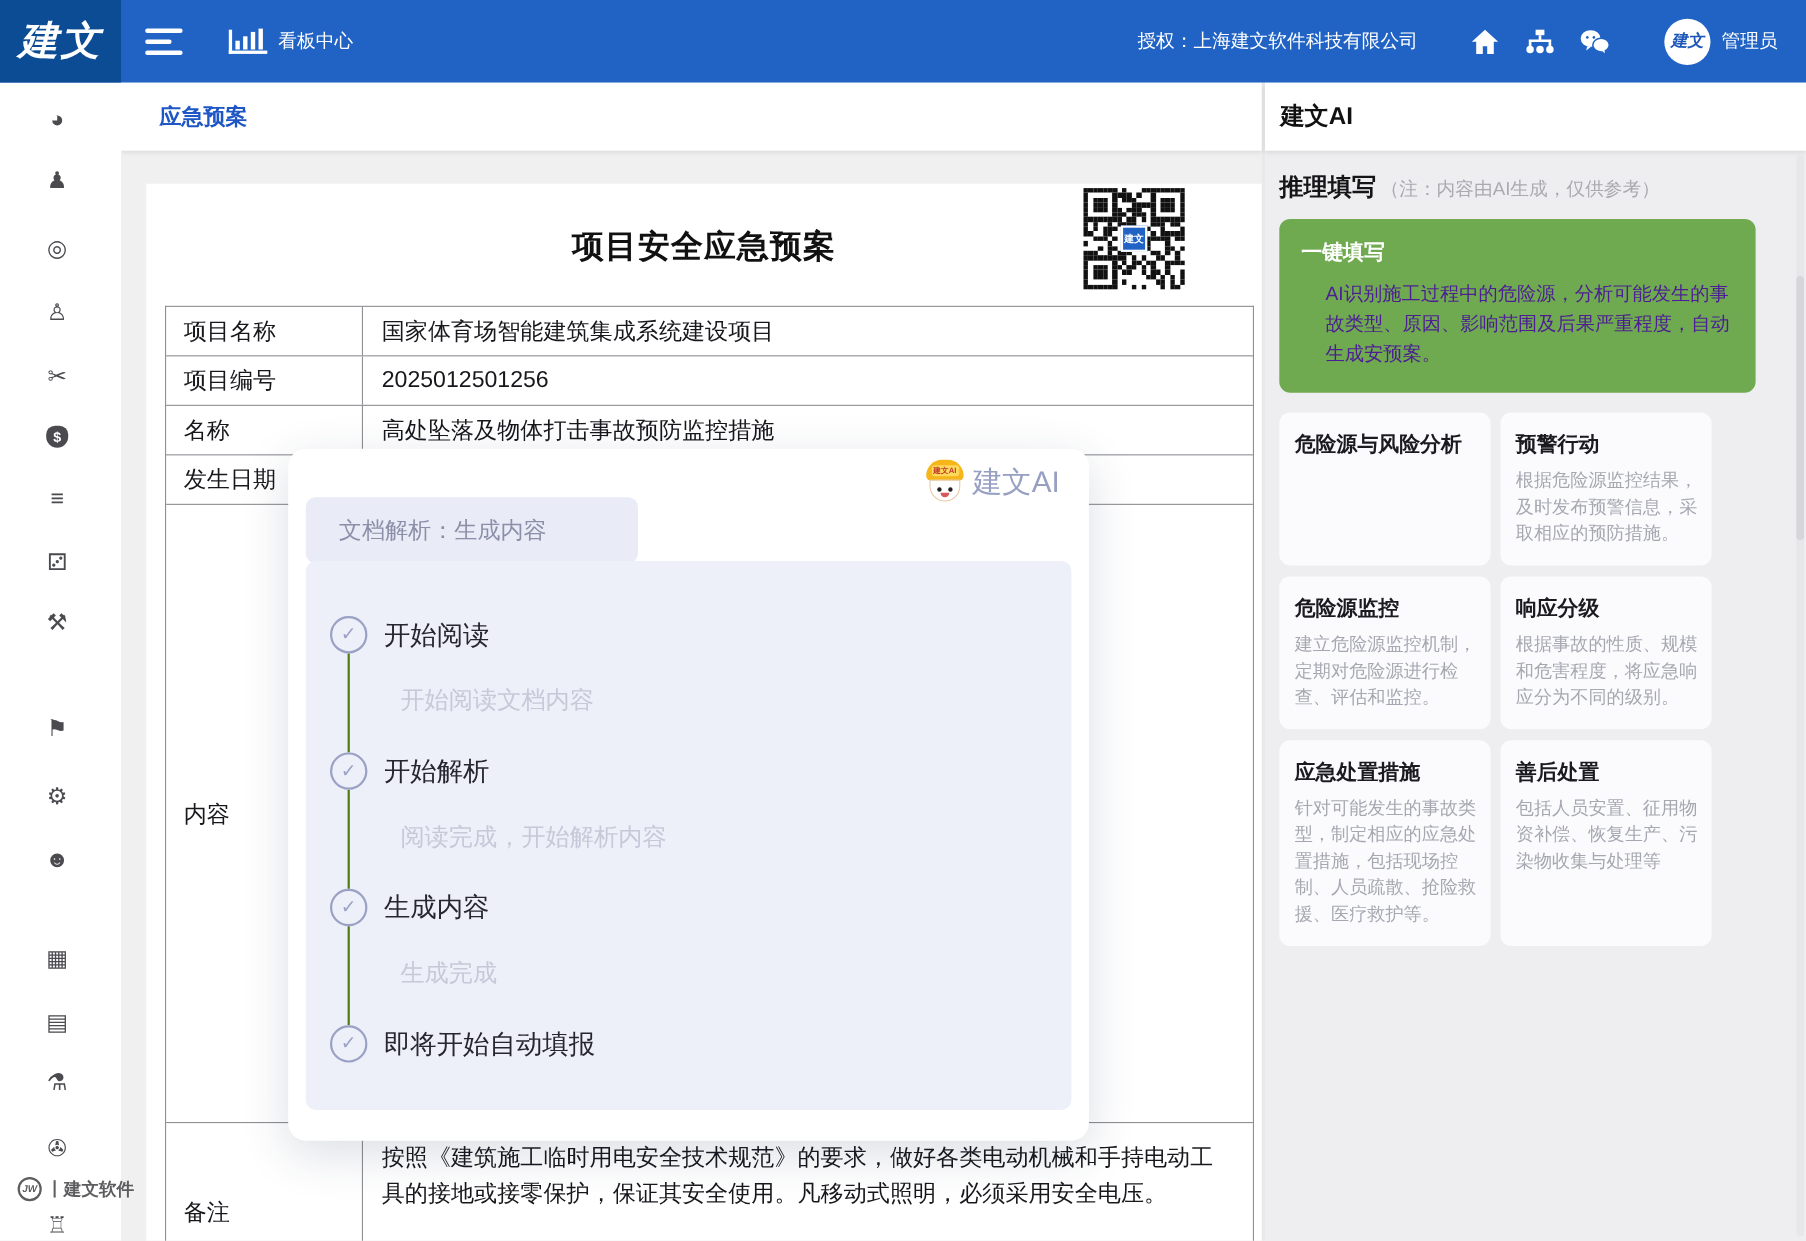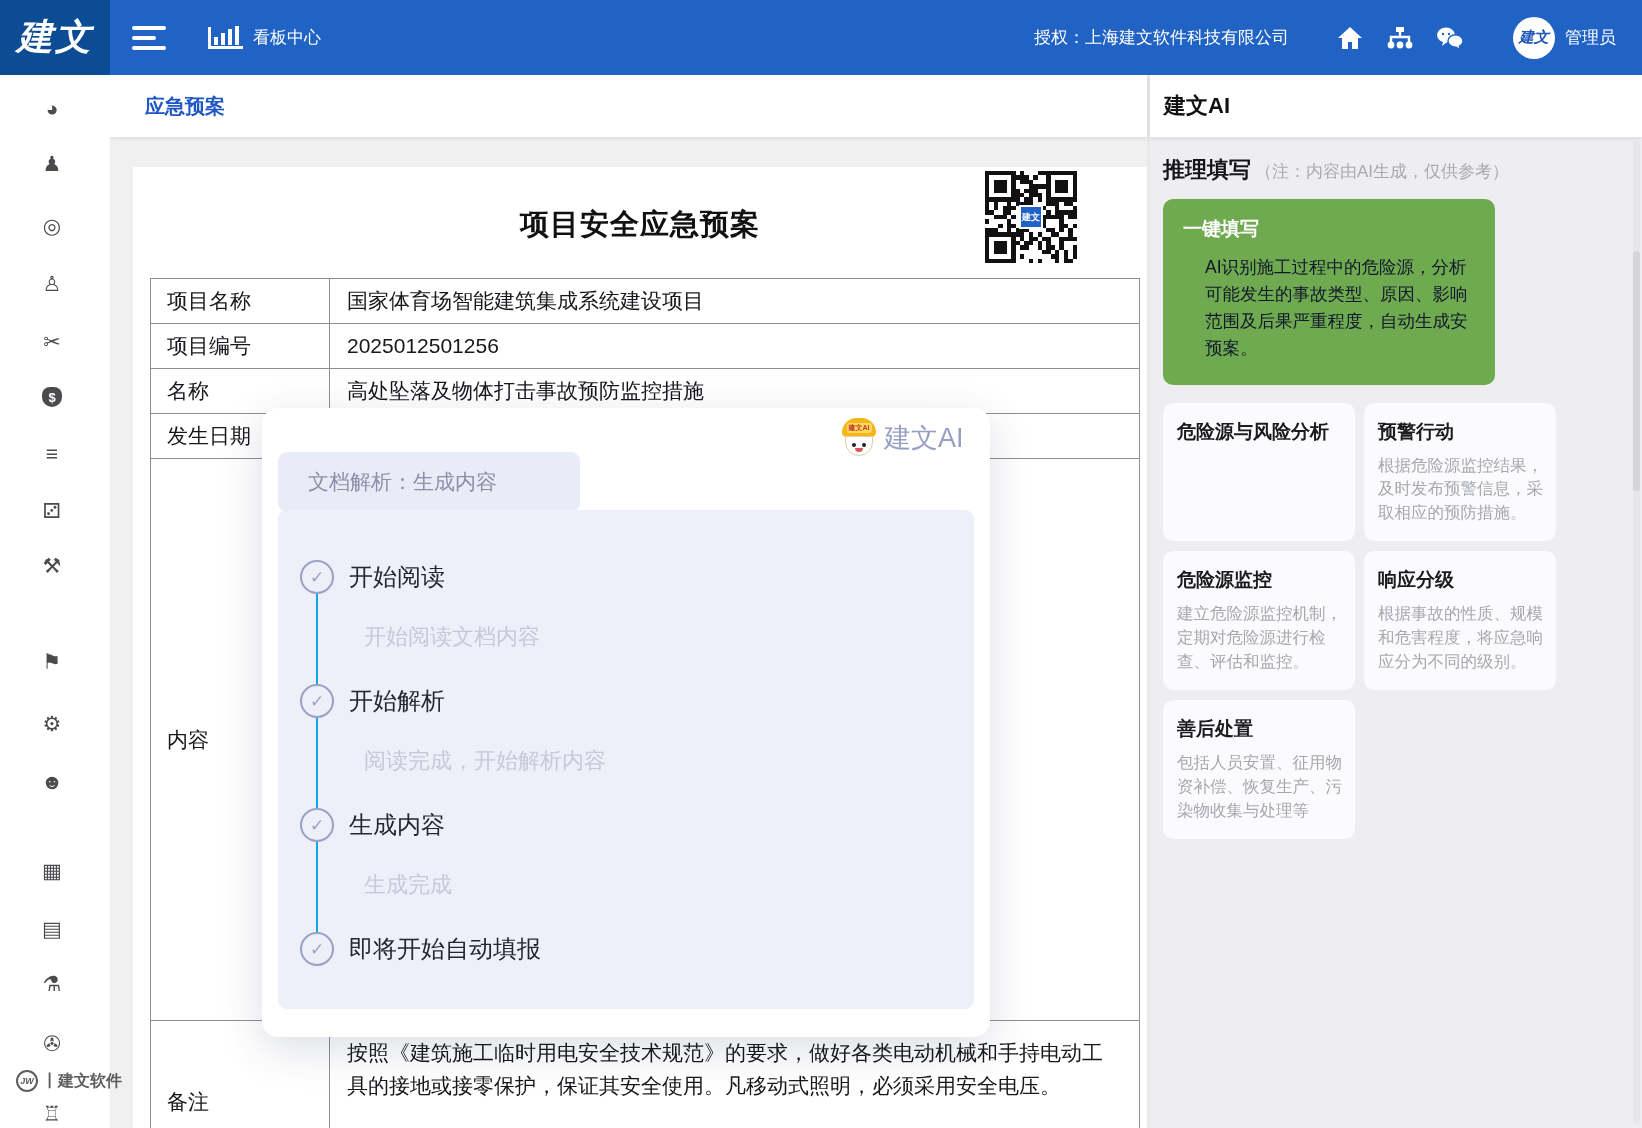--- a/index.html
+++ b/index.html
@@ -73,34 +73,34 @@
   .face i.l{left:6px}.face i.r{right:6px}
   .face b { position:absolute; left:50%; transform:translateX(-50%); bottom:3px; width:8px; height:4px; border-radius:0 0 8px 8px; background:#d8575a; }
   .mascot-name { font-size:27px; color:#97a0c2; margin-left:6px; }
   .modal-pill { position:absolute; left:16px; top:44px; width:302px; height:60px; background:#e9ebf7; border-radius:9px;
     display:flex; align-items:center; padding-left:30px; font-size:21px; color:#8b90a8; }
   .modal-panel { position:absolute; left:16px; top:102px; width:696px; height:499px; background:#edeff9; border-radius:9px; padding:50px 0 0 22px; overflow:hidden; }
   .step-head { display:flex; align-items:center; height:34px; }
   .chk { width:34px; height:34px; border:2.5px solid #9aa1c4; border-radius:50%; color:#9aa1c4; font-size:17px; font-weight:bold;
     display:flex; align-items:center; justify-content:center; flex-shrink:0; }
   .step-title { margin-left:15px; font-size:24px; color:#26262e; }
-  .step-body { margin-left:16px; border-left:2px solid #0ea5e9; padding:28px 0 32px 46px; }
+  .step-body { margin-left:16px; border-left:2px solid #4d7c0f; padding:28px 0 32px 46px; }
   .step-sub { font-size:22px; color:#c6c9d8; }
 
   
   .ai-panel { position:absolute; left:1150px; top:75px; width:492px; height:1053px; background:#eeeef1; }
   .ai-head { position:absolute; left:0; top:0; width:100%; height:62px; background:#fff; box-shadow:0 2px 4px rgba(0,0,0,.08);
     display:flex; align-items:center; }
   .ai-head span { margin-left:14px; font-size:22px; font-weight:bold; color:#111; }
   .ai-body { position:absolute; left:0; top:62px; width:100%; bottom:0; padding:18px 0 0 13px; }
   .sec-title { font-size:22px; font-weight:bold; color:#151518;font-family:Liberation Serif, serif; }
   .sec-note { font-size:17px; font-weight:normal; color:#a9a9b0; margin-left:4px; }
-  .green-card { width:332px; margin-top:14px; background:#6faa50; border-radius:10px; padding:17px 16px 22px 20px; cursor:pointer; }
+  .green-card { width:433px; margin-top:14px; background:#6faa50; border-radius:10px; padding:17px 16px 22px 20px; cursor:pointer; }
   .green-title { color:#fff; font-size:19px; font-weight:bold; }
-  .green-body { color:#0f172a; font-size:17.5px; line-height:1.55; margin-top:12px; padding-left:22px; }
+  .green-body { color:#4c1d95; font-size:17.5px; line-height:1.55; margin-top:12px; padding-left:22px; }
   .sub-sec { margin-top:26px; font-size:22px; font-weight:bold; color:#151518; }
   .cards { width:393px; margin-top:18px; display:grid; grid-template-columns:1fr 1fr; gap:10px 9px; }
   .ai-card { background:#fbfbfd; border-radius:10px; padding:16px 12px 16px 14px; cursor:pointer; }
   .ai-card h4 { font-size:19px; color:#1a1a1f; margin-bottom:9px; }
   .ai-card p { font-size:16.5px; color:#a6a8b1; line-height:1.45; }
   .scrollbar { position:absolute; right:2px; top:66px; width:7px; bottom:4px; background:#e7e7ea; border-radius:4px; }
   .scroll-thumb { position:absolute; left:0; top:110px; width:7px; height:240px; background:#d5d5da; border-radius:4px; }
 </style>
 </head>
 <body>
@@ -798,20 +798,24 @@
           </div>
           <div class="ai-card">
             <h4>危险源监控</h4>
             <p>建立危险源监控机制，定期对危险源进行检查、评估和监控。</p>
           </div>
           <div class="ai-card">
             <h4>响应分级</h4>
             <p>根据事故的性质、规模和危害程度，将应急响应分为不同的级别。</p>
           </div>
           <div class="ai-card">
+            <h4>应急处置措施</h4>
+            <p>针对可能发生的事故类型，制定相应的应急处置措施，包括现场控制、人员疏散、抢险救援、医疗救护等。</p>
+          </div>
+          <div class="ai-card">
             <h4>善后处置</h4>
             <p>包括人员安置、征用物资补偿、恢复生产、污染物收集与处理等</p>
           </div>
         </div>
     </div>
     <div class="scrollbar">
         <span class="scroll-thumb"></span>
       </div>
   </div>
 

